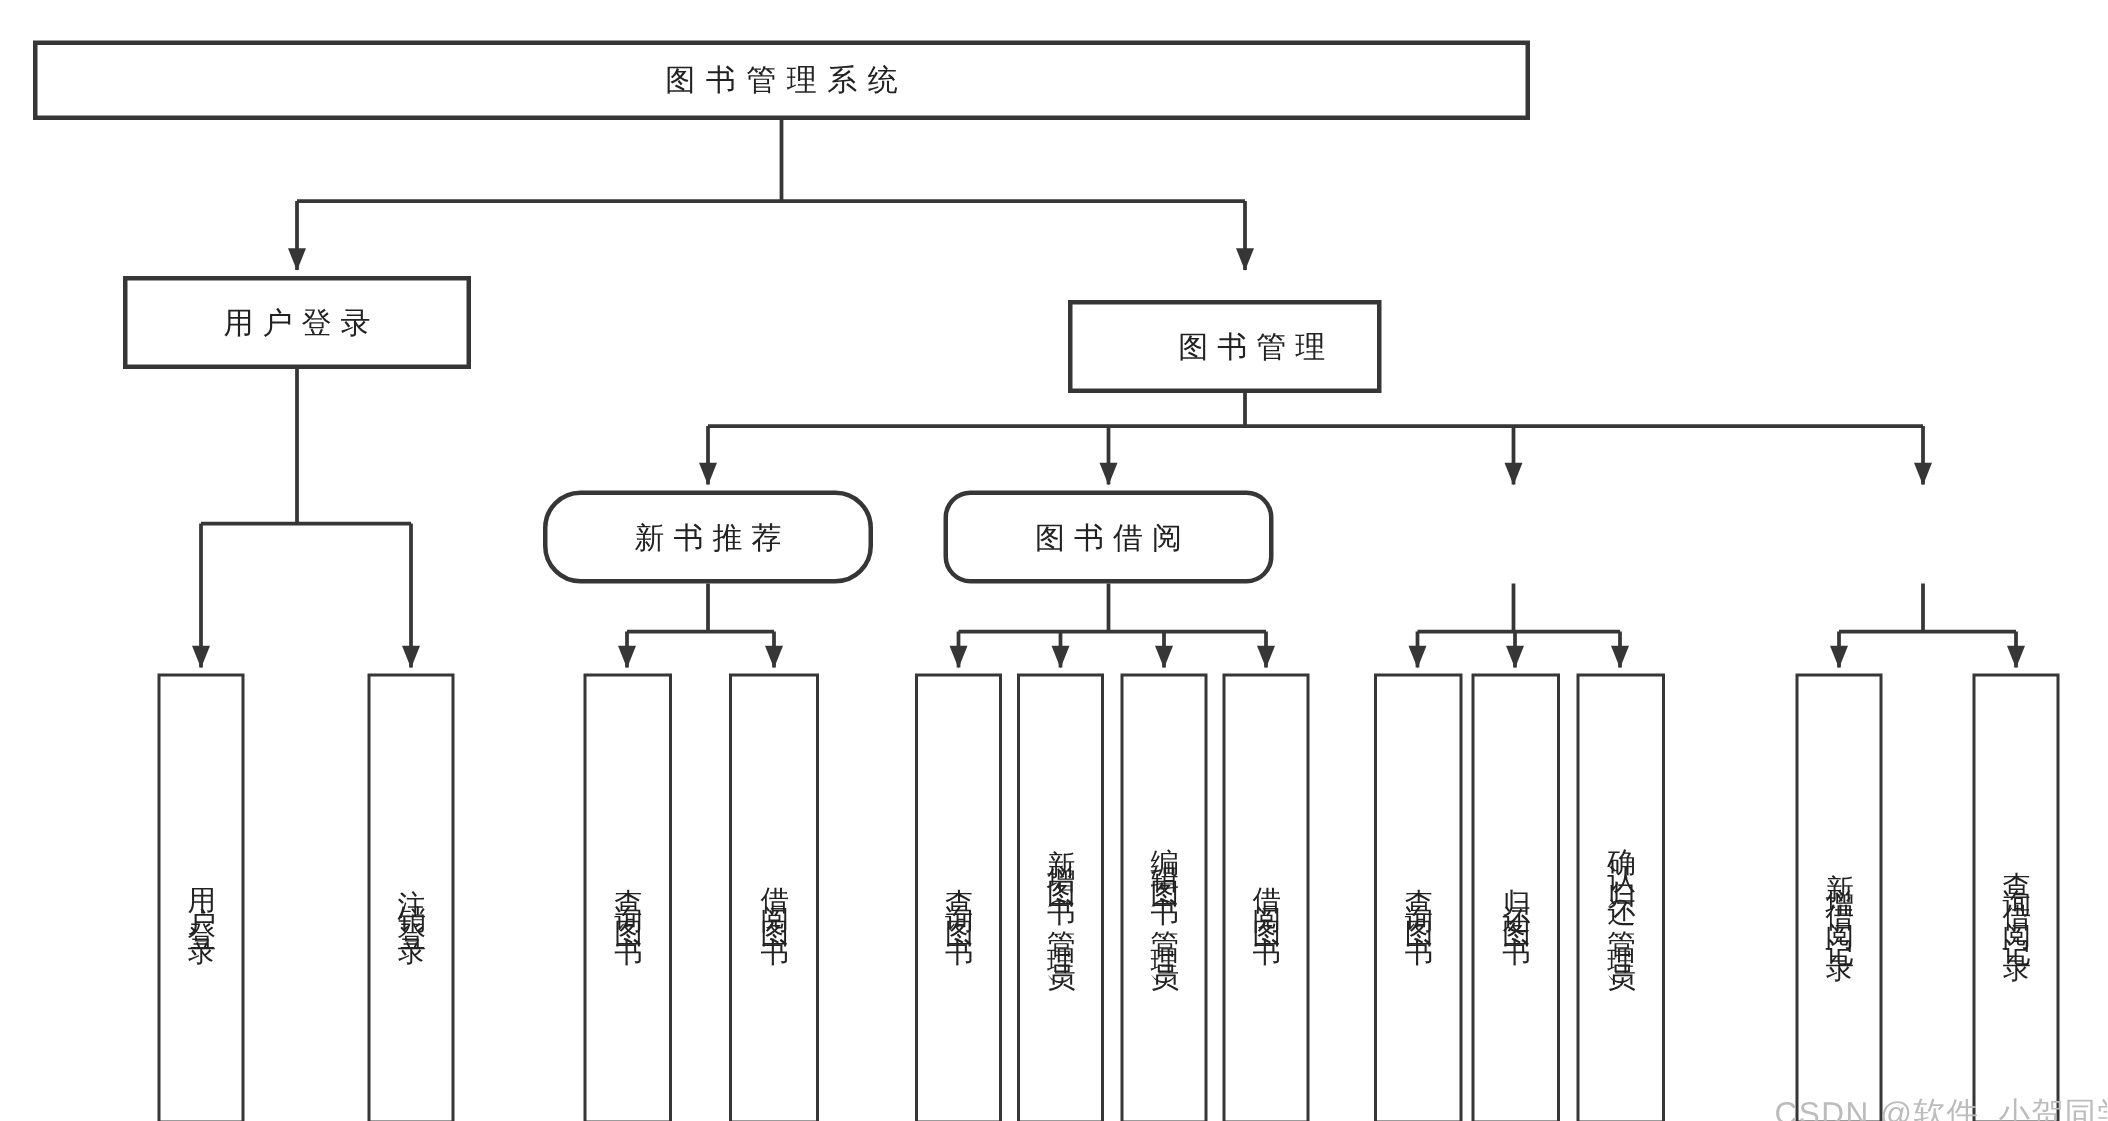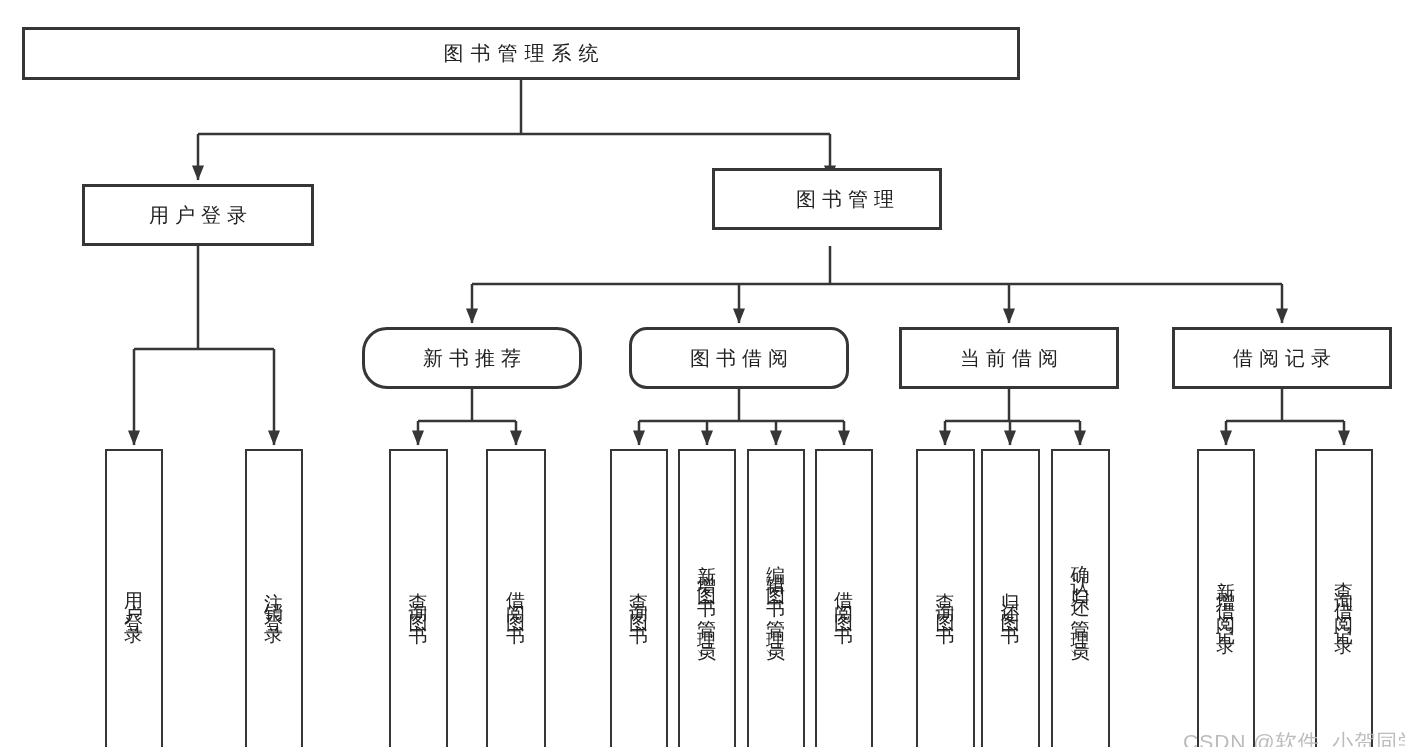--- a/index.html
+++ b/index.html
@@ -106,26 +106,24 @@
       <path d="M1282 375 L1282 407"></path>
       <path d="M1226 407 L1344 407"></path>
       <path d="M1226 407 L1226 431" marker-end="url(#arrow)"></path>
       <path d="M1344 407 L1344 431" marker-end="url(#arrow)"></path>
     </g>
   </svg>
 
   <div class="node h-node root-node" style="left:22px; top:13px; width:998px; height:53px;">图书管理系统</div>
 
   <div class="node h-node" style="left:82px; top:170px; width:232px; height:62px;">用户登录</div>
-  <div class="node h-node" style="left:712px; top:154px; width:230px; height:62px;padding-left:36px;">图书管理</div>
+  <div class="node h-node" style="left:712px; top:186px; width:209px; height:62px;padding-left:36px;">图书管理</div>
 
   <div class="node h-node" style="left:362px; top:313px; width:220px; height:62px;border-radius:25px;">新书推荐</div>
   <div class="node h-node" style="left:629px; top:313px; width:220px; height:62px;border-radius:18px;">图书借阅</div>
-  <div class="node h-node" style="left:899px; top:313px; width:220px; height:62px;">当前借阅</div>
-  <div class="node h-node" style="left:1172px; top:313px; width:220px; height:62px;">借阅记录</div>
 
   <div class="node v-node" style="left:105px; top:435px; width:58px; height:300px;">用户登录</div>
   <div class="node v-node" style="left:245px; top:435px; width:58px; height:300px;">注销登录</div>
 
   <div class="node v-node" style="left:389px; top:435px; width:59px; height:300px;">查询图书</div>
   <div class="node v-node" style="left:486px; top:435px; width:60px; height:300px;">借阅图书</div>
 
   <div class="node v-node" style="left:610px; top:435px; width:58px; height:300px;">查询图书</div>
   <div class="node v-node" style="left:678px; top:435px; width:58px; height:300px;">新增图书（管理员）</div>
   <div class="node v-node" style="left:747px; top:435px; width:58px; height:300px;">编辑图书（管理员）</div>

